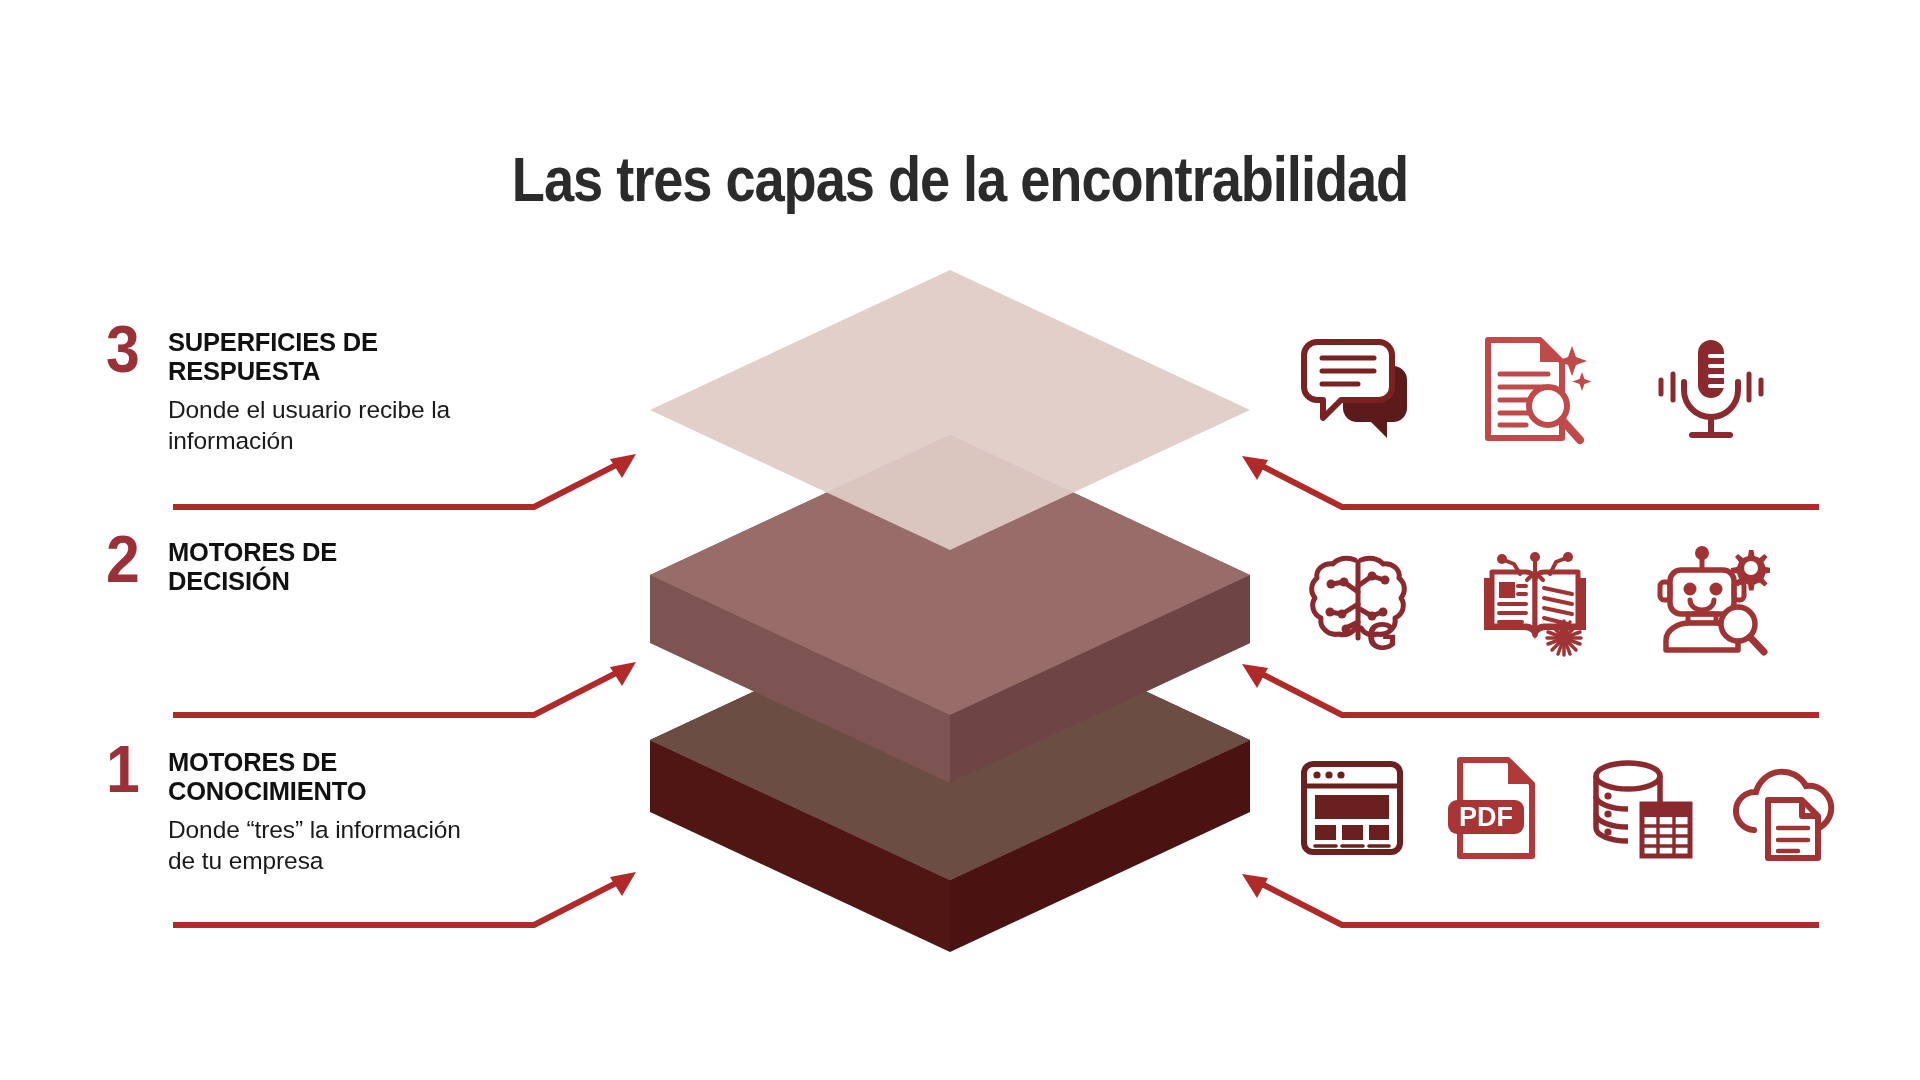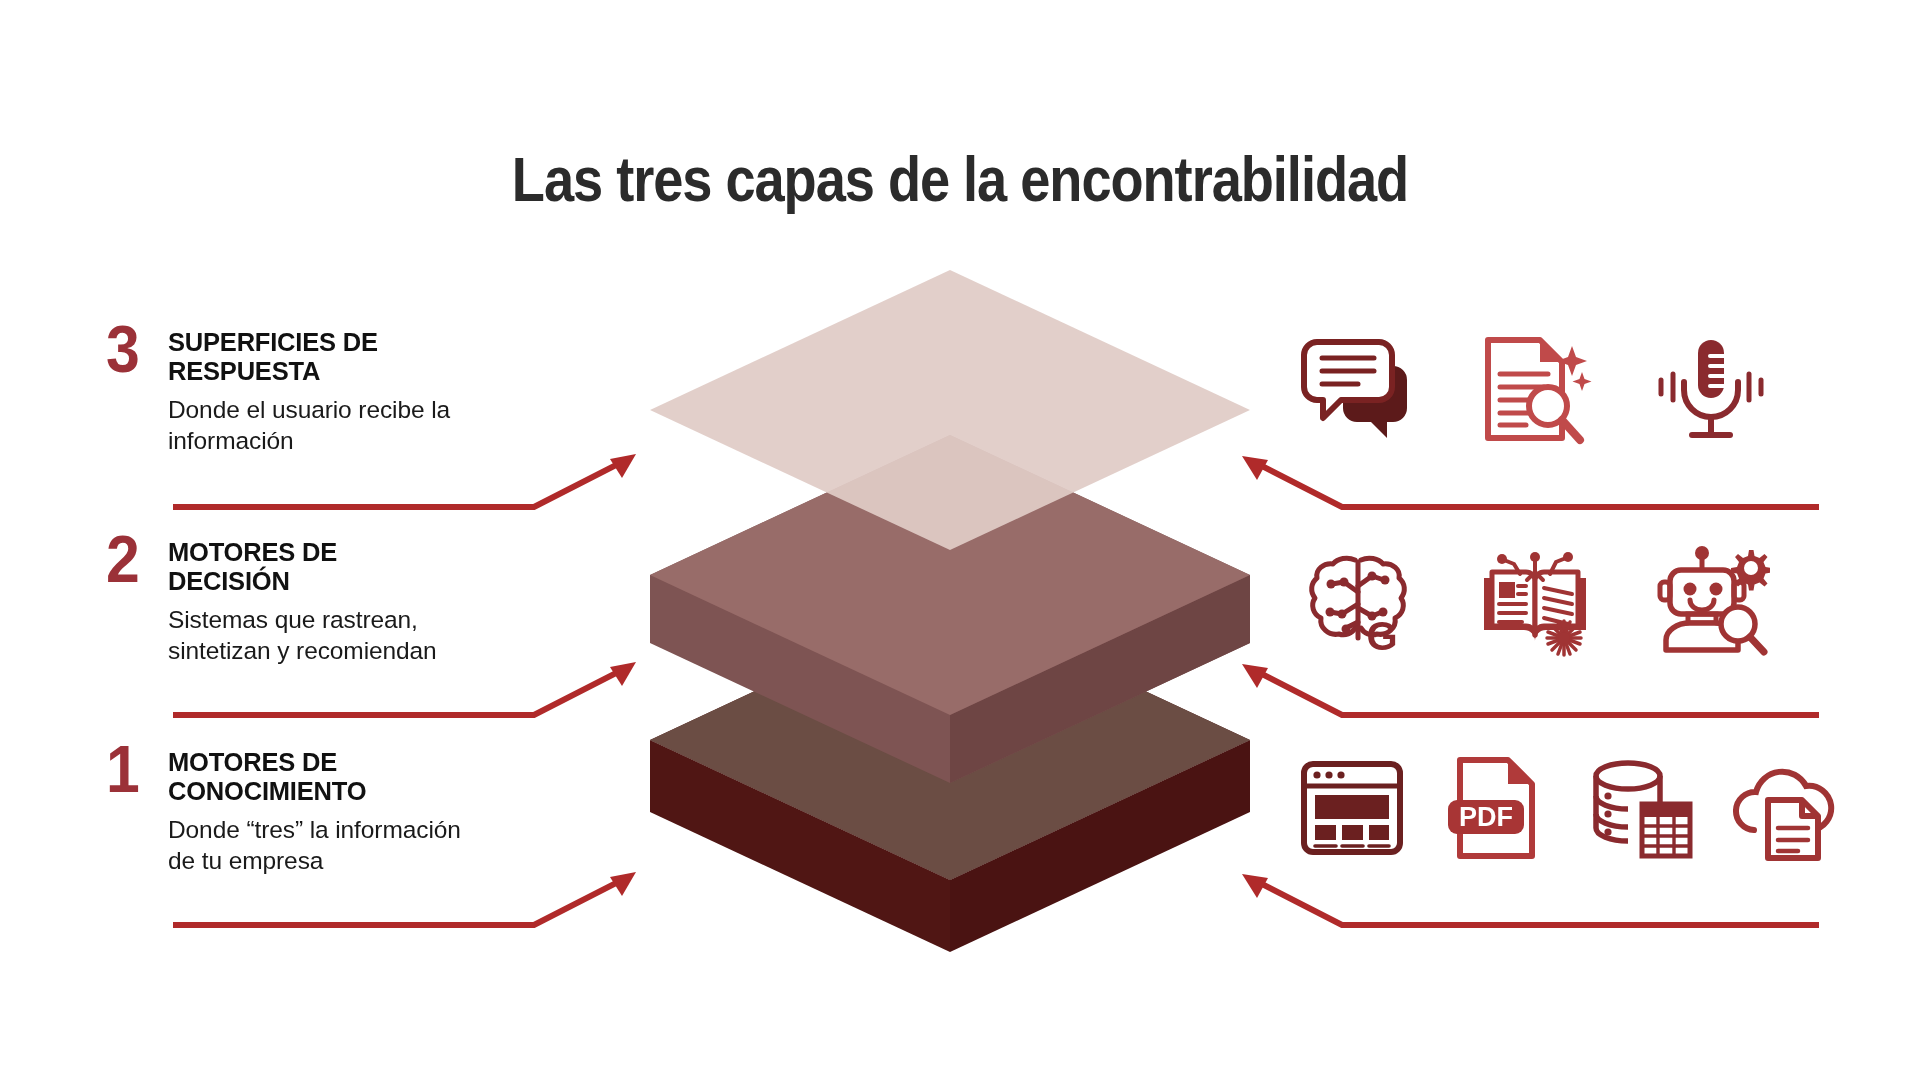--- a/index.html
+++ b/index.html
@@ -91,22 +91,20 @@
       <path d="M 6 67 L 364 67 L 452 22" fill="none" stroke="#B02A2A" stroke-width="6" stroke-linecap="square"></path>
       <path d="M 466 14 L 440 19 L 452 38 Z" fill="#B02A2A"></path>
     </svg>
   </div>
 
   <div class="step" style="left:106px; top:536px; width:470px;">
     <div class="step-num">2</div>
     <div class="step-body">
       <div class="step-head">MOTORES DE
 DECISIÓN</div>
-      <div class="step-sub">Sistemas que rastrean,
-sintetizan y recomiendan</div>
     </div>
   </div>
   <div class="arrow-left" style="left:170px; top:648px;">
     <svg width="480" height="90" viewBox="0 0 480 90">
       <path d="M 6 67 L 364 67 L 452 22" fill="none" stroke="#B02A2A" stroke-width="6" stroke-linecap="square"></path>
       <path d="M 466 14 L 440 19 L 452 38 Z" fill="#B02A2A"></path>
     </svg>
   </div>
 
   <div class="step" style="left:106px; top:746px; width:470px;">

